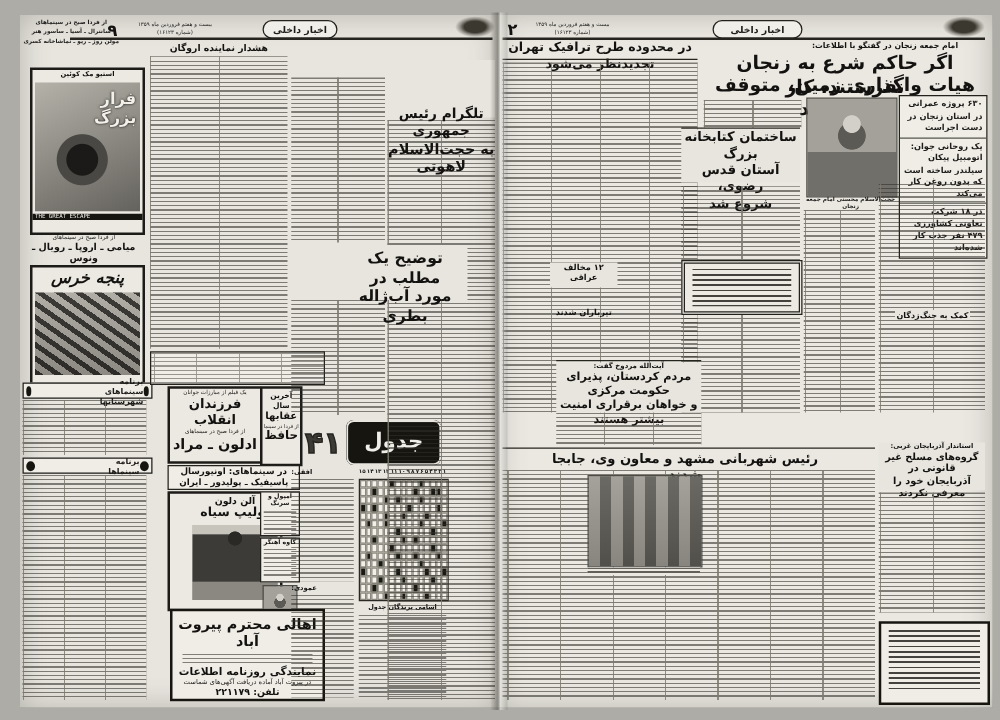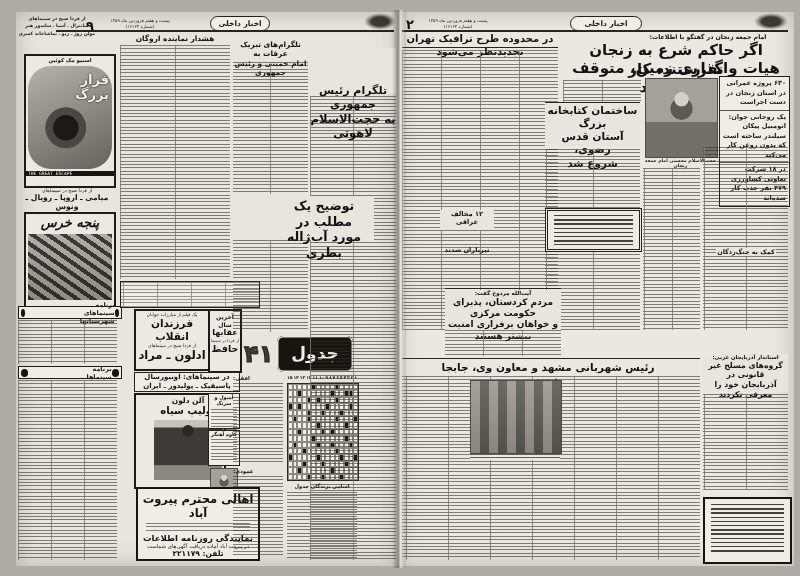--- a/index.html
+++ b/index.html
@@ -79,21 +79,21 @@
     <div class="abs rule" style="left:40px;top:18px;width:338px;height:1.6px;"></div>
 
     <div class="abs center" style="left:2px;top:3px;width:78px;font-size:4.6px;line-height:1.6;font-weight:bold;">
       <div>از فردا صبح در سینماهای</div>
       <div>سانترال ـ آسیا ـ ساسور هنر</div>
       <div>مولن روژ ـ ریو ـ تماشاخانه کسری</div>
     </div>
 
     <div class="abs adframe" style="left:8px;top:42px;width:88px;height:130px;">
       <div class="center h" style="font-size:5.4px;padding-top:1px;">استیو مک کوئین</div>
-      <div class="artdark" style="position:relative;margin:2px;height:103px;border-radius:23px;">
+      <div class="artdark" style="position:relative;margin:2px;height:103px;">
         <div class="abs h" style="right:3px;top:6px;font-size:13px;color:#f2f0e9;text-shadow:0 0 2px #000;writing-mode:horizontal-tb;width:28px;line-height:1.2;">فرار بزرگ</div>
       </div>
       <div style="font-size:4.6px;color:#efede6;background:#16150f;text-align:left;padding:0 2px;font-family:'DejaVu Sans Mono',monospace;">THE GREAT ESCAPE</div>
     </div>
 
     <div class="abs center" style="left:4px;top:176px;width:94px;">
       <div style="font-size:4.8px;">از فردا صبح در سینماهای</div>
       <div class="h" style="font-size:7.6px;">میامی ـ اروپا ـ رویال ـ ونوس</div>
     </div>
 
@@ -159,24 +159,20 @@
     <div class="abs photo" style="left:194px;top:456px;width:26px;height:34px;"></div>
 
     <div class="abs center" style="left:120px;top:475px;width:120px;height:70px;border:2.4px solid #16150f;background:#efede6;">
       <div class="h" style="font-size:11.5px;padding-top:3px;">اهالی محترم پیروت آباد</div>
       <div class="txt-1col" style="margin:2px 8px;height:8px;"></div>
       <div class="h" style="font-size:8.5px;">نمایندگی روزنامه اطلاعات</div>
       <div style="font-size:5.4px;">در پیروت آباد آماده دریافت آگهی‌های شماست</div>
       <div class="h" style="font-size:7.5px;">تلفن: ۲۲۱۱۷۹</div>
     </div>
 
-    <div class="abs center h" style="left:217px;top:28px;width:75px;font-size:7.4px;">
-      <div>تلگرام‌های تبریک عرفات به</div>
-      <div>امام خمینی و رئیس جمهوری</div>
-    </div>
     <div class="abs txt" style="left:217px;top:50px;width:75px;height:132px;--cw:38px;"></div>
     <div class="abs txt" style="left:217px;top:228px;width:75px;height:92px;--cw:38px;"></div>
 
     <div class="abs outline-num" style="left:228px;top:328px;font-size:24px;color:#3d3b35;">۴۱۰</div>
     <div class="abs" style="left:261px;top:324px;width:76px;height:36px;background:#16150f;border-radius:6px;display:flex;align-items:center;justify-content:center;box-shadow:inset 0 0 0 1.5px #e7e5de, inset 0 0 0 3px #16150f;">
       <span class="h" style="color:#f0eee8;font-size:17px;">جدول</span>
     </div>
     <div class="abs" id="xw-nums" style="left:271px;top:363px;width:70px;">
         <span>۱</span>
         <span>۲</span>

